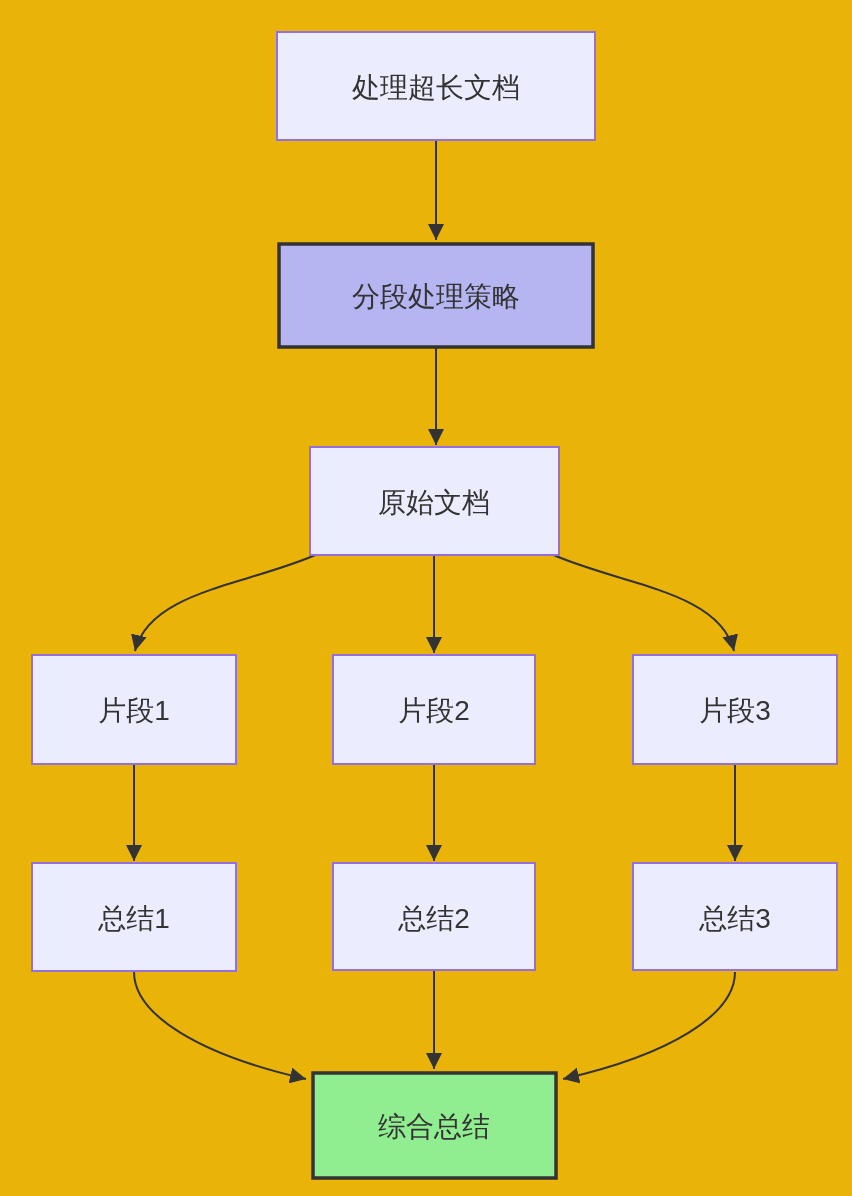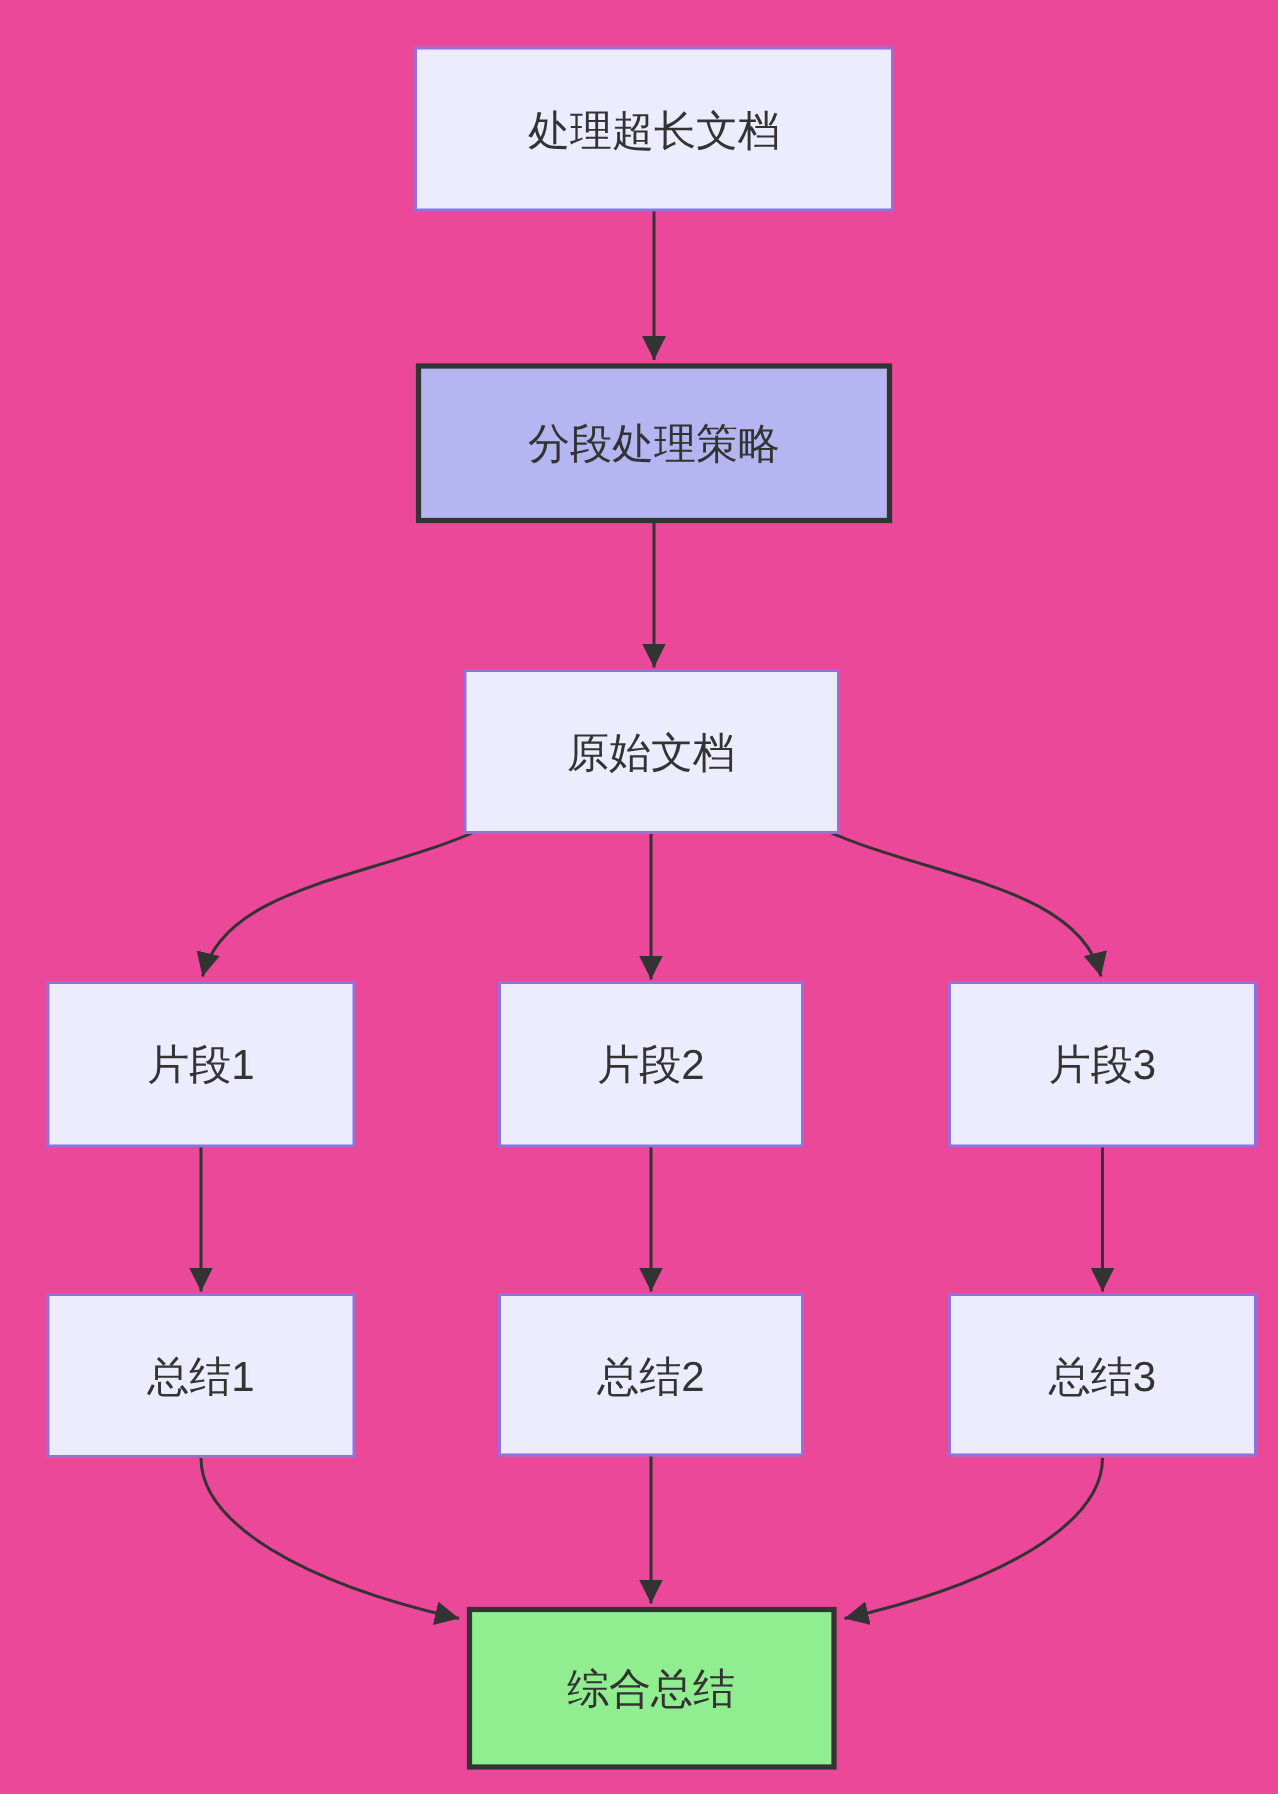--- a/index.html
+++ b/index.html
@@ -4,21 +4,21 @@
 <style>
   html, body {
     margin: 0;
     padding: 0;
     background: #ffffff;
   }
   .stage {
     position: relative;
     width: 852px;
     height: 1196px;
-    background: #ec4899;
+    background: #eab308;
     font-family: "Liberation Sans", sans-serif;
   }
   svg { display: block; }
   .edge {
     fill: none;
     stroke: #333333;
     stroke-width: 2px;
   }
   .node-rect-default {
     stroke: #9370DB;

